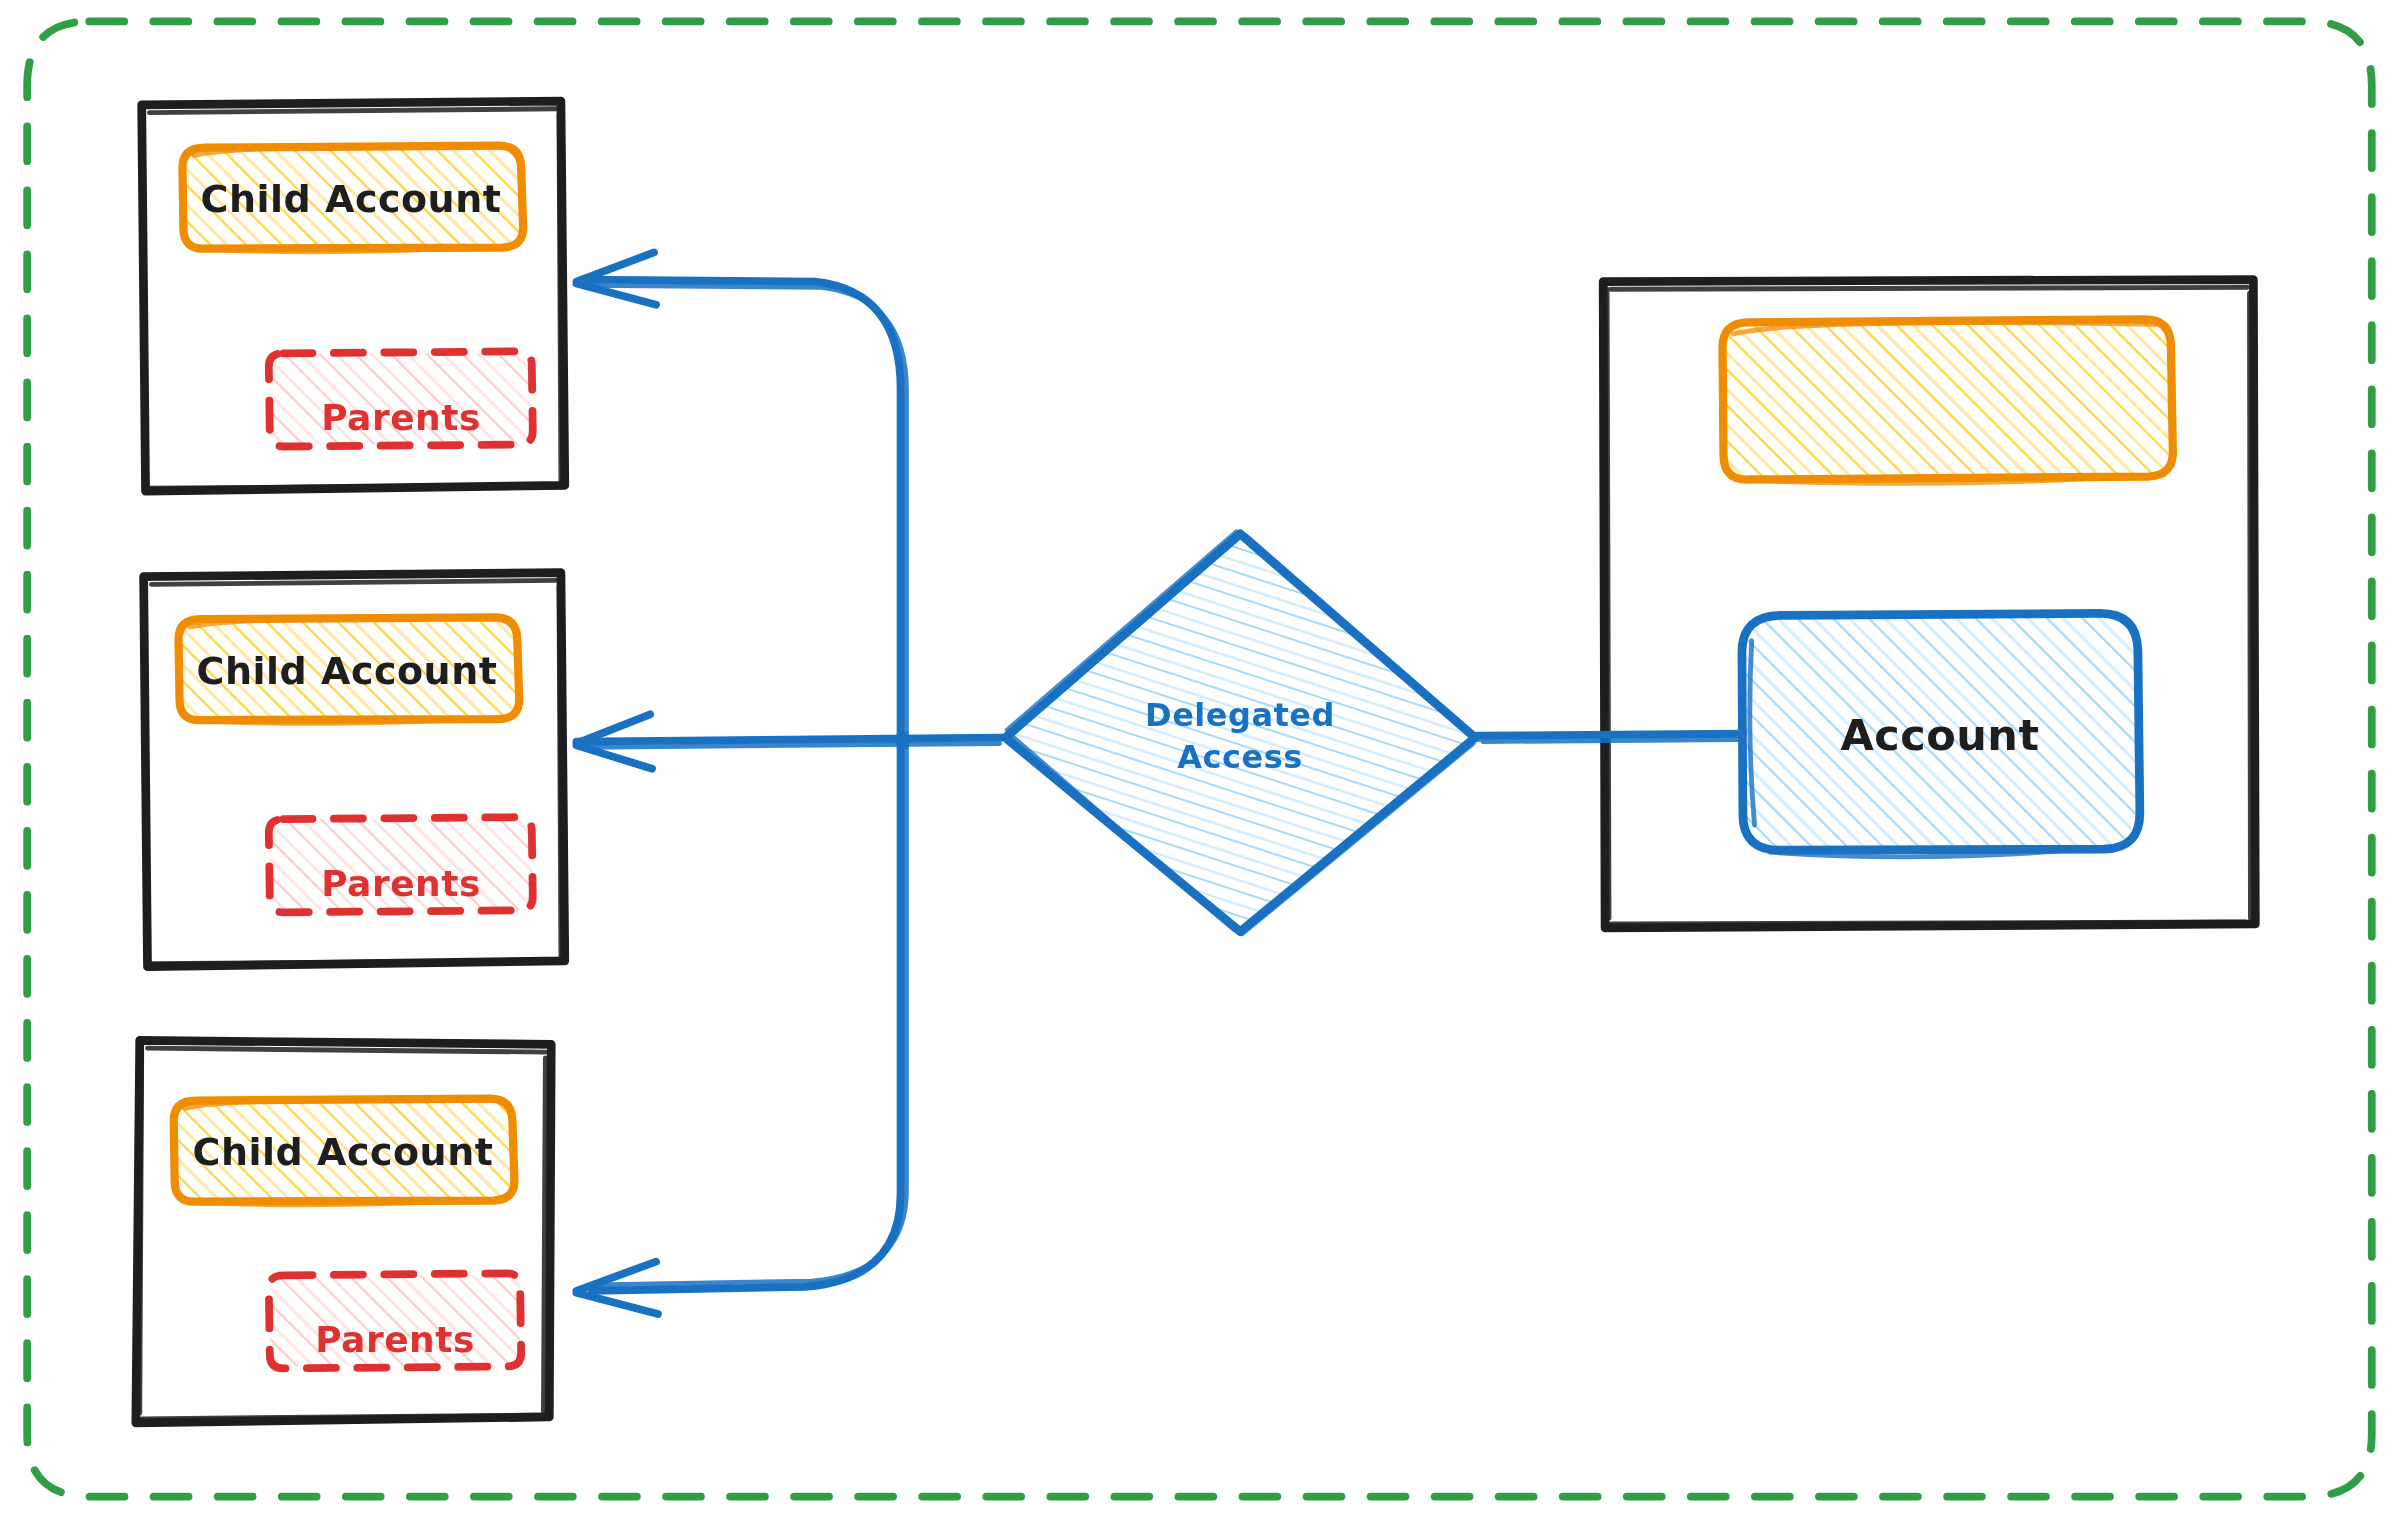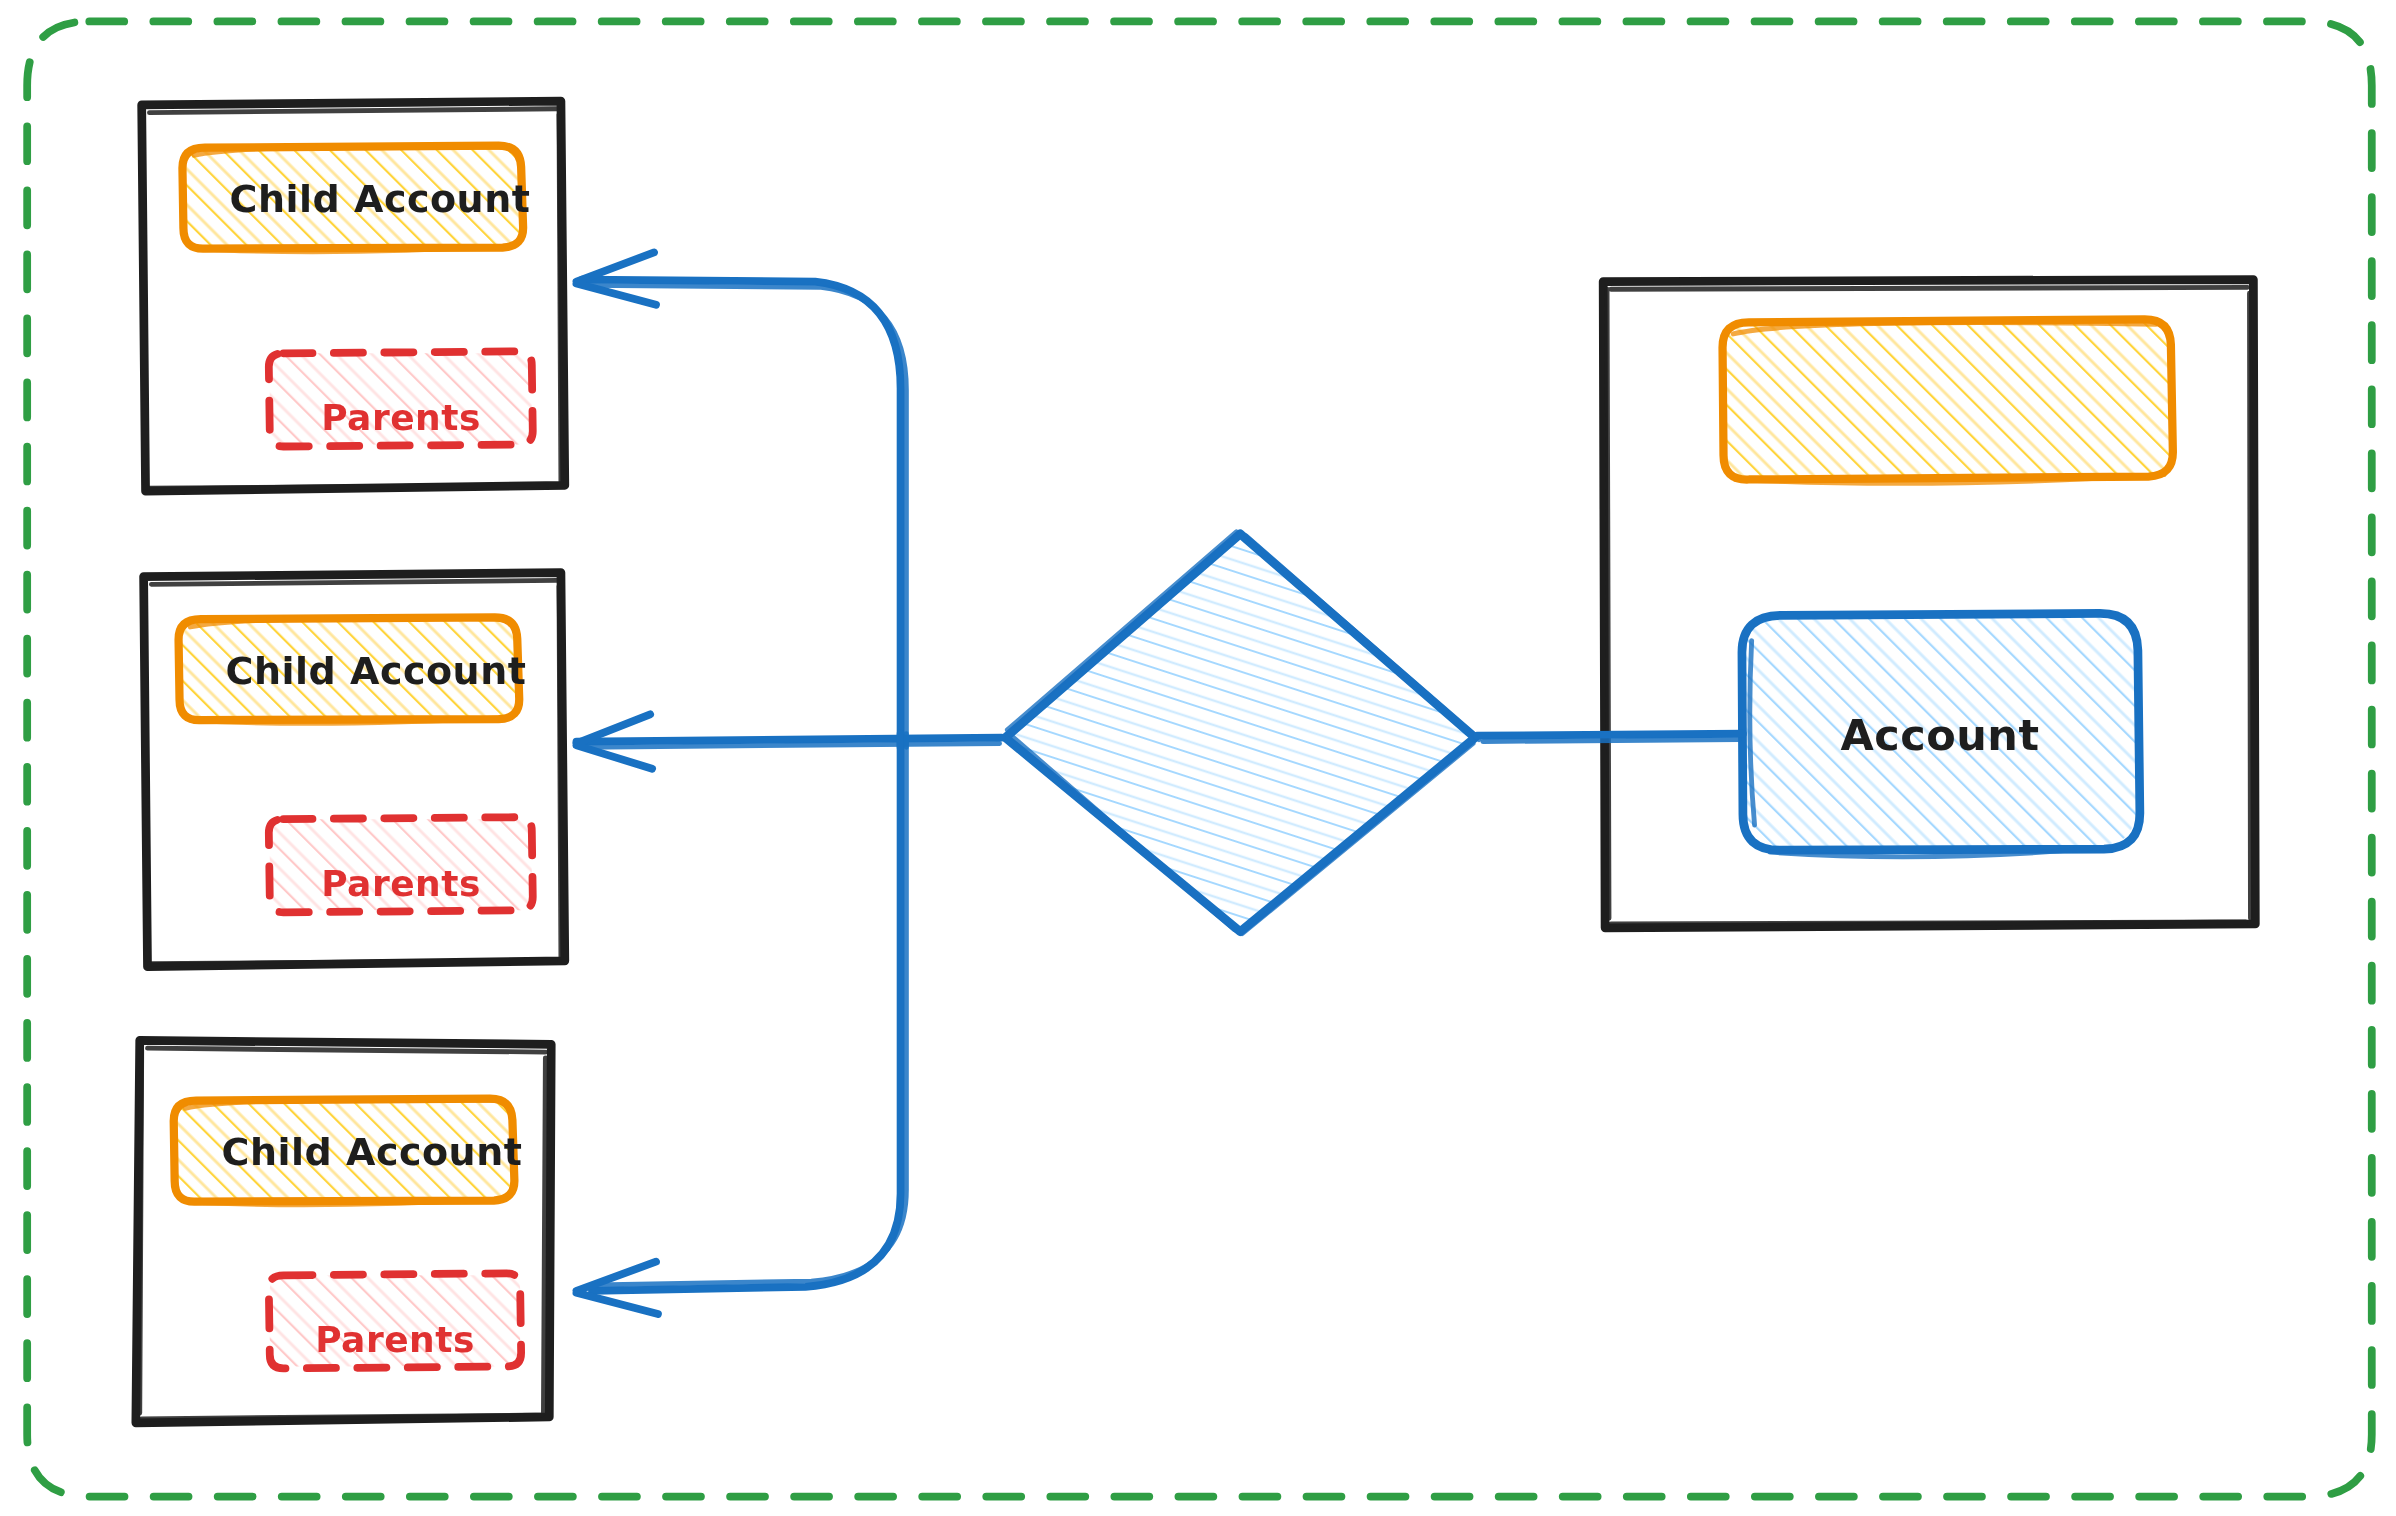--- a/index.html
+++ b/index.html
@@ -28,21 +28,21 @@
   }
   .lbl {
     position: absolute;
     font-family: "DejaVu Sans", sans-serif;
     font-weight: 700;
     white-space: nowrap;
     transform: translate(-50%, -50%);
     letter-spacing: 0.5px;
     pointer-events: none;
   }
-  .lbl-child   { font-size: 38px; color: #1e1e1e; margin-left: 29px; }
+  .lbl-child   { font-size: 38px; color: #1e1e1e; }
   .lbl-parents { font-size: 36px; color: #e03131; font-weight: 700; margin-top: 16px; }
   .lbl-parent-acct { font-size: 41px; color: #1e1e1e; }
   .lbl-manager { font-size: 43px; color: #1e1e1e; }
   .lbl-delegated {
     font-size: 32px;
     color: #1971c2;
     text-align: center;
     line-height: 1.30;
     white-space: pre-line;
   }
@@ -193,17 +193,19 @@
 
   <div class="lbl lbl-child" style="left:351px; top:199px;">Child Account</div>
   <div class="lbl lbl-parents" style="left:401px; top:401px;">Parents</div>
 
   <div class="lbl lbl-child" style="left:347px; top:671px;">Child Account</div>
   <div class="lbl lbl-parents" style="left:401px; top:867px;">Parents</div>
 
   <div class="lbl lbl-child" style="left:343px; top:1152px;">Child Account</div>
   <div class="lbl lbl-parents" style="left:395px; top:1323px;">Parents</div>
 
+  <div class="lbl lbl-delegated" style="left:1240px; top:737px;">Delegated
+Access</div>
 
   <div class="lbl lbl-manager" style="left:1940px; top:735px;">Account</div>
 
 </div>
 
 
 </body></html>

